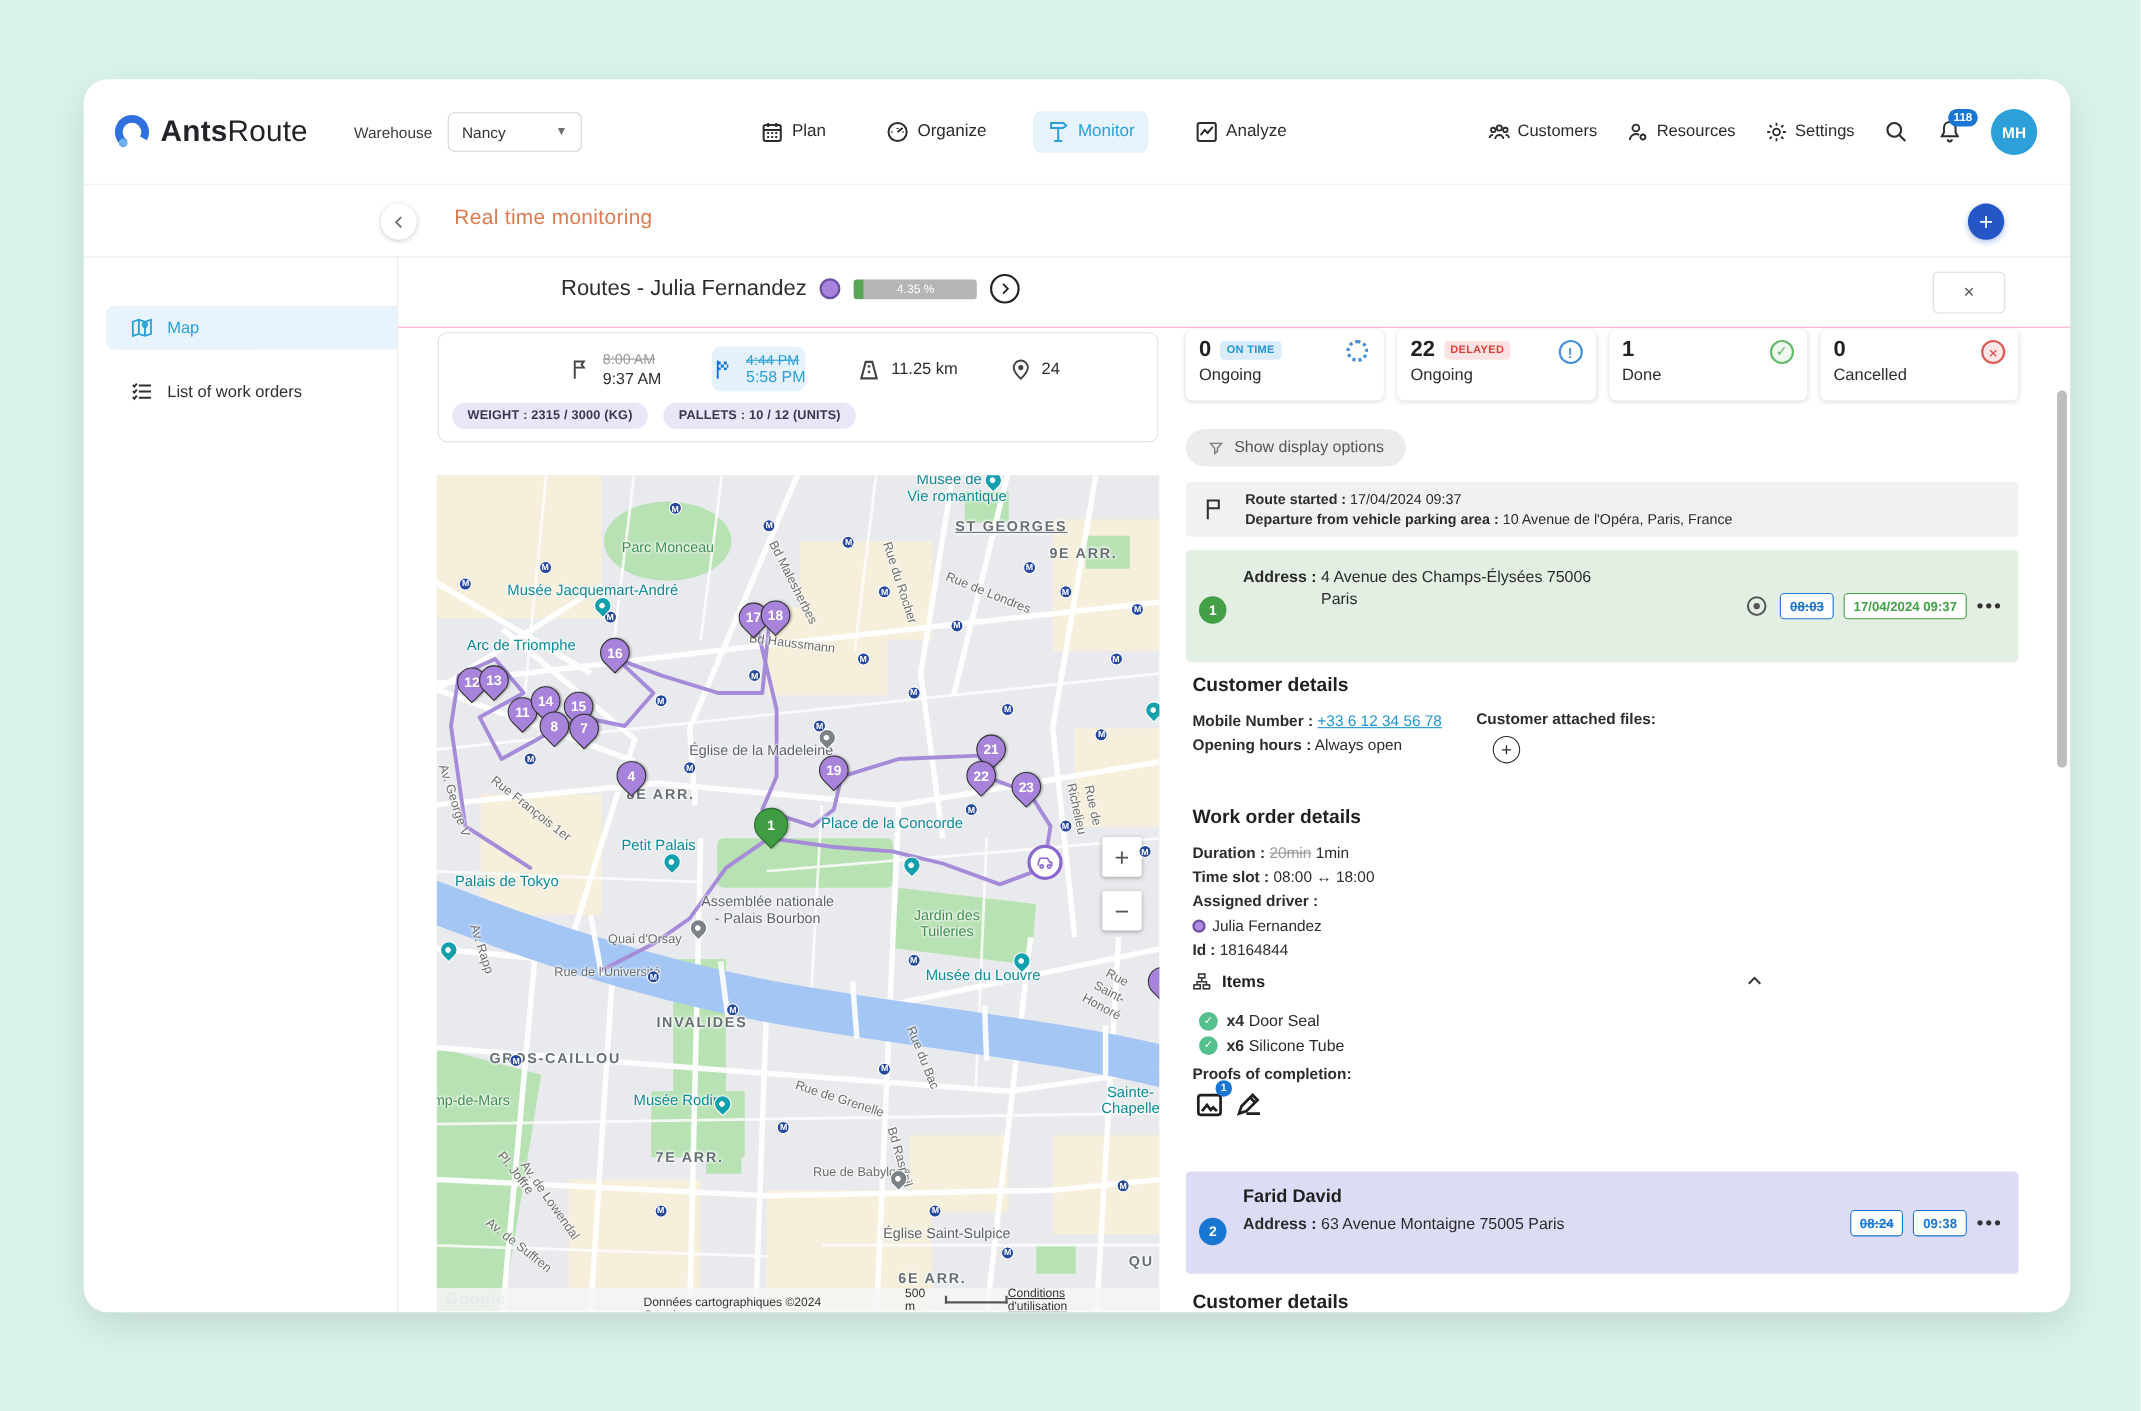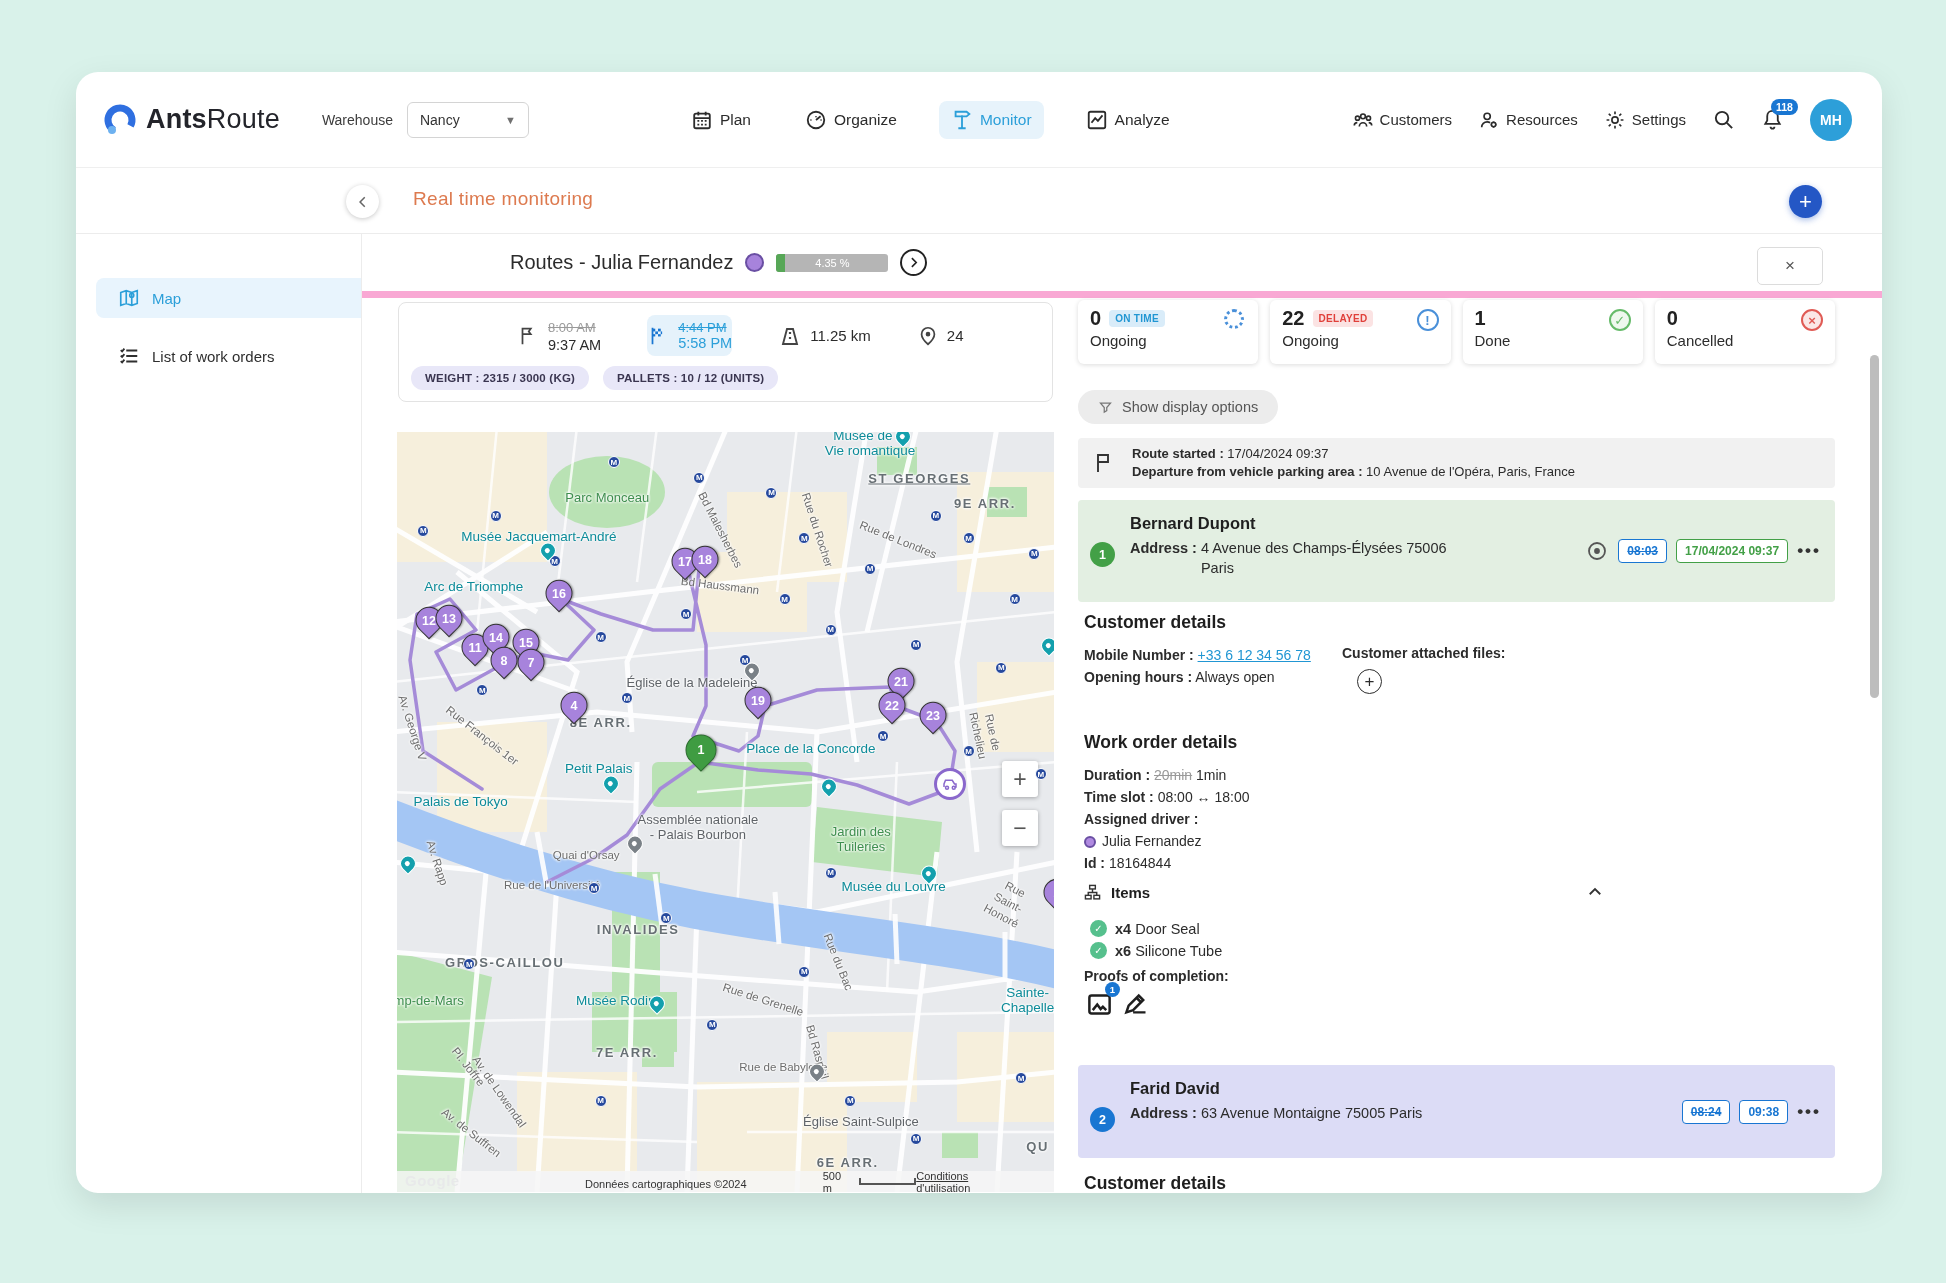--- a/index.html
+++ b/index.html
@@ -32,21 +32,21 @@
   .backbtn { position:absolute; left:270px; top:17px; width:33px; height:33px; border-radius:50%; background:#fff; box-shadow:0 1px 5px rgba(0,0,0,.22); display:flex; align-items:center; justify-content:center; cursor:pointer; }
   .pagetitle { position:absolute; left:337px; top:20px; font-size:19px; color:#dd7a4f; letter-spacing:.3px; }
   .addbtn { position:absolute; right:60px; top:17px; width:33px; height:33px; border-radius:50%; background:#2457c5; color:#fff; display:flex; align-items:center; justify-content:center; font-size:22px; font-weight:400; cursor:pointer; box-shadow:0 2px 6px rgba(36,87,197,.4); }
 
   
   .appbody { display:flex; height:959px; }
   .sidebar { width:286px; border-right:1px solid #ececec; padding-top:44px; flex:none; }
   .sbitem { height:40px; margin:0 0 18px 20px; display:flex; align-items:center; gap:12px; padding-left:22px; font-size:15px; color:#2f2f2f; border-radius:8px 0 0 8px; cursor:pointer; }
   .sbitem.active { background:#e8f4fd; color:var(--accent); font-weight:500; }
   .main { flex:1; display:flex; flex-direction:column; min-width:0; }
-  .routeheader { height:64px; border-bottom:7px solid #f9a8d4; position:relative; flex:none; }
+  .routeheader { height:64px; border-bottom:1px solid #f9a8d4; position:relative; flex:none; }
   .rh-group { position:absolute; left:148px; top:15px; display:flex; align-items:center; gap:12px; }
   .rh-title { font-size:20px; color:#2c2c2c; }
   .driverdot { width:19px; height:19px; border-radius:50%; background:#a783dc; border:2px solid #6a4fa3; }
   .progress { width:112px; height:18px; border-radius:3px; background:#b5b5b5; position:relative; overflow:hidden; }
   .progress .fill { position:absolute; left:0; top:0; bottom:0; background:#57a757; }
   .progress .ptext { position:absolute; inset:0; display:flex; align-items:center; justify-content:center; color:#fff; font-size:11px; }
   .fwdbtn { width:27px; height:27px; border-radius:50%; border:2px solid #222; display:flex; align-items:center; justify-content:center; cursor:pointer; background:#fff; }
   .closebtn { position:absolute; right:59px; top:13px; width:66px; height:38px; border:1px solid #dcdcdc; border-radius:5px; background:#fff; display:flex; align-items:center; justify-content:center; color:#555; font-size:17px; cursor:pointer; }
   .content { position:relative; flex:1; }
 
@@ -372,21 +372,20 @@
               <path d="M6 21V3M6 4h10v7H6"></path>
             </svg>
           <div class="lines">
             <div><b>Route started :</b> <span>17/04/2024 09:37</span></div>
             <div><b>Departure from vehicle parking area :</b> <span>10 Avenue de l'Opéra, Paris, France</span></div>
           </div>
         </div>
 
         <div class="stopcard green">
           <div class="stopnum g">1</div>
-          <div class="stopname">Bernard Dupont</div>
           <div class="stopaddr"><b>Address :</b> <span class="w">4 Avenue des Champs-Élysées 75006 Paris</span></div>
           <div class="stopctrl">
             <svg width="24" height="24" viewBox="0 0 24 24" fill="none" stroke="#555" stroke-width="1.8">
                 <circle cx="12" cy="12" r="8"></circle>
                 <circle cx="12" cy="12" r="2" fill="#555"></circle>
               </svg>
             <span class="tbadge blue"><span class="strike">08:03</span></span>
             <span class="tbadge green">17/04/2024 09:37</span>
             <span class="dots3">•••</span>
           </div>

